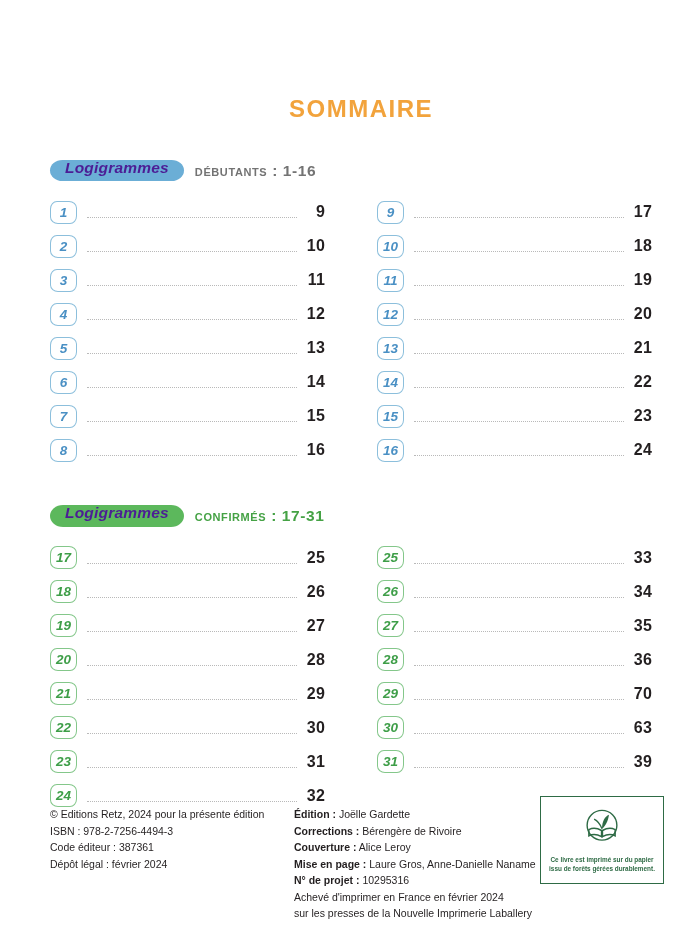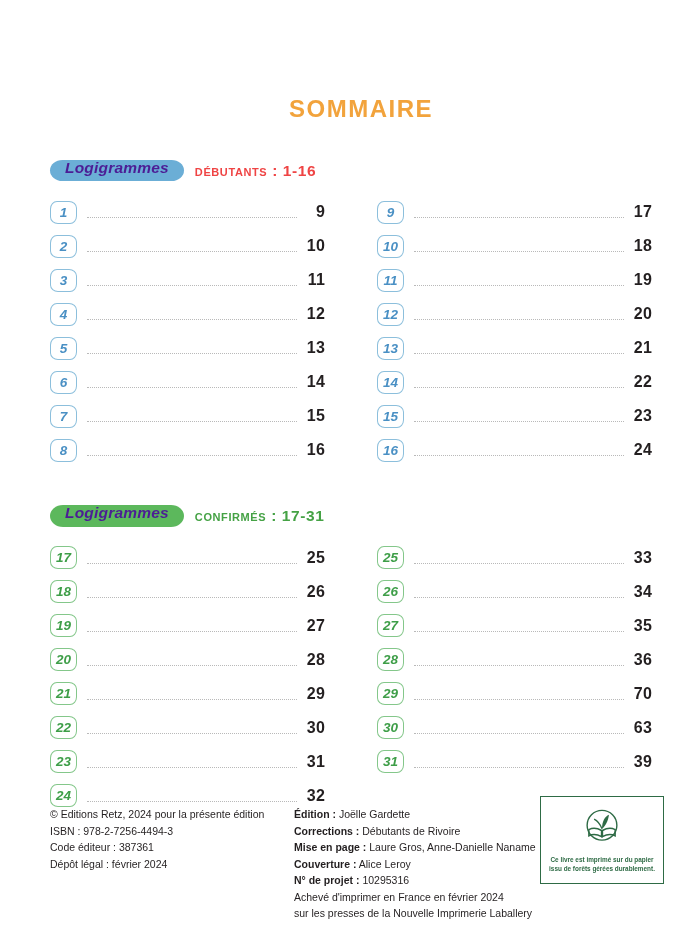--- a/index.html
+++ b/index.html
@@ -59,21 +59,21 @@
   .section-green .badge { background: #5CB85C; }
 
   .section-subtitle {
     font-size: 15.5px;
     font-weight: bold;
     font-variant: small-caps;
     text-transform: lowercase;
     letter-spacing: 0.6px;
     white-space: nowrap;
   }
-  .section-blue .section-subtitle { color: #ef4444; text-align: center; }
+  .section-blue .section-subtitle { color: #737373; text-align: center; }
   .section-green .section-subtitle { color: #45A245; }
 
   
   .columns {
     display: flex;
     gap: 52px;
   }
   .col { flex: 1 1 0; min-width: 0; }
 
   .entry {
@@ -354,23 +354,23 @@
 
 <div class="footer">
   <div class="footer-col-left" id="footer-left">
       <div>© Editions Retz, 2024 pour la présente édition</div>
       <div>ISBN : 978-2-7256-4494-3</div>
       <div>Code éditeur : 387361</div>
       <div>Dépôt légal : février 2024</div>
     </div>
   <div class="footer-col-mid" id="footer-mid">
       <div><b>Édition :</b> <span>Joëlle Gardette</span></div>
-      <div><b>Corrections :</b> <span>Débutants de Rivoire</span></div>
+      <div><b>Corrections :</b> <span>Bérengère de Rivoire</span></div>
+      <div><b>Couverture :</b> <span>Alice Leroy</span></div>
       <div><b>Mise en page :</b> <span>Laure Gros, Anne-Danielle Naname</span></div>
-      <div><b>Couverture :</b> <span>Alice Leroy</span></div>
       <div><b>N° de projet :</b> <span>10295316</span></div>
       <div>Achevé d'imprimer en France en février 2024</div>
       <div>sur les presses de la Nouvelle Imprimerie Laballery</div>
     </div>
   <div class="eco-box">
     <span class="eco-mark">
       <svg width="42" height="42" viewBox="0 0 48 48" aria-hidden="true">
         <circle cx="24" cy="22" r="17" fill="none" stroke="#2E6B45" stroke-width="1.6"></circle>
         <path d="M24 26 C24 18 27 12 32 10 C31 17 28 23 24 26 Z" fill="#2E6B45"></path>
         <path d="M24 26 C22 21 19 17 15 15" fill="none" stroke="#2E6B45" stroke-width="1.5"></path>

